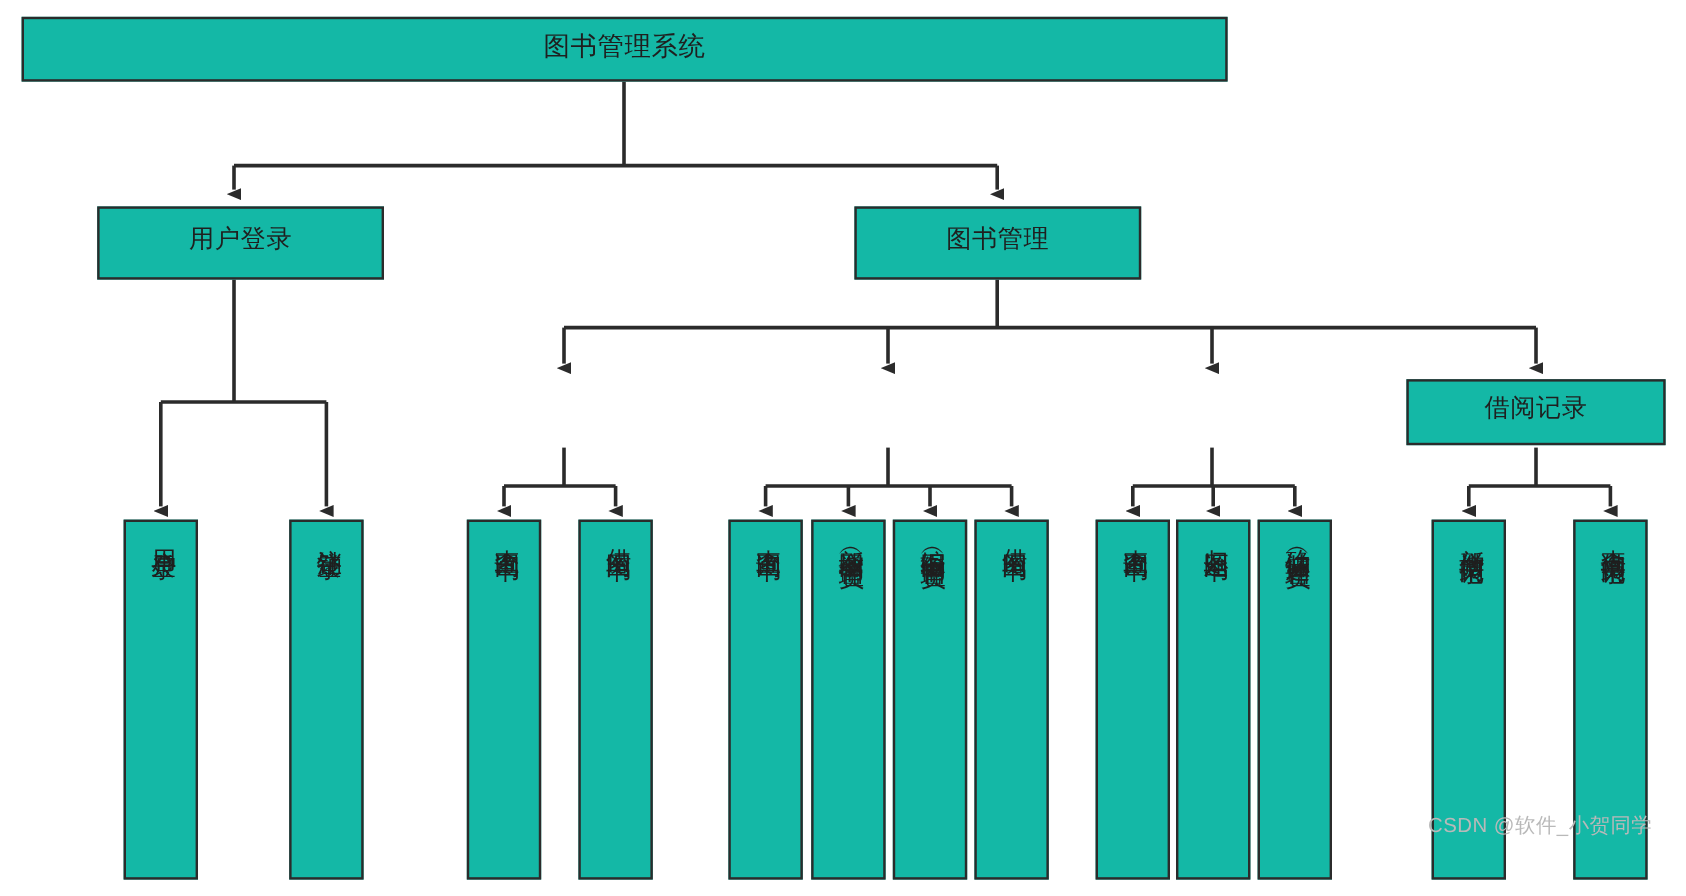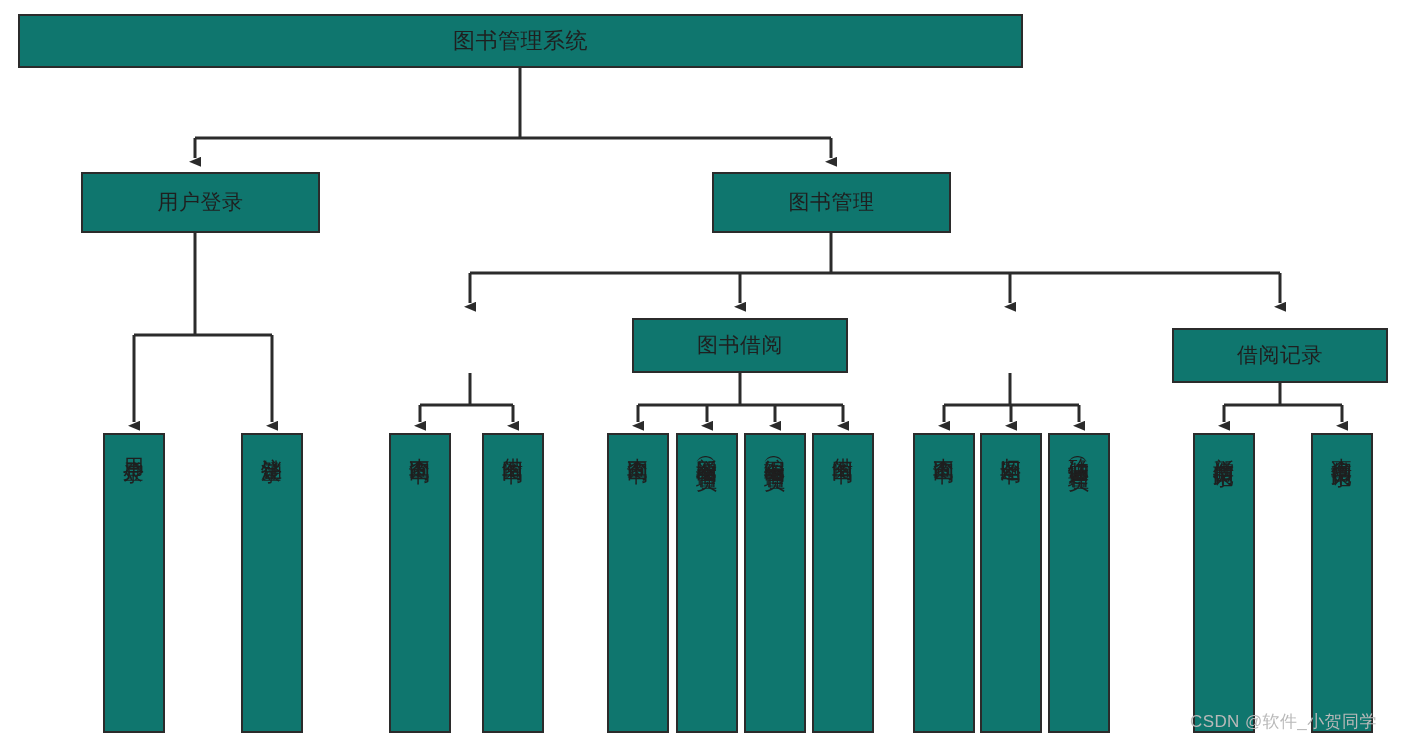--- a/index.html
+++ b/index.html
@@ -23,26 +23,27 @@
     position: absolute;
     left: 0;
     top: 0;
     width: 1405px;
     height: 747px;
     pointer-events: none;
   }
   .node {
     position: absolute;
     box-sizing: border-box;
-    background: #0f766e;
+    background: #14b8a6;
     border: 2px solid #2b2b2b;
     display: flex;
     align-items: center;
     justify-content: center;
     overflow: hidden;
+    font-family: Liberation Mono, monospace;
   }
   .node .label {
     color: #1f1f1f;
     line-height: 1.18;
     text-align: center;
     white-space: nowrap;
   }
   .node.horizontal .label {
     font-size: 21px;
     letter-spacing: 0.5px;
@@ -58,21 +59,21 @@
     font-size: 21px;
     letter-spacing: 2px;
     line-height: 1;
   }
   .node.root .label {
     font-size: 22px;
   }
   .watermark {
     position: absolute;
     left: 1190px;
-    top: 710px;
+    top: 676px;
     font-size: 17px;
     color: #b9b9b9;
     letter-spacing: 0.4px;
     white-space: nowrap;
   }
 </style>
 </head>
 <body>
 
 <div id="diagram-root">
@@ -131,24 +132,21 @@
     <span class="label">图书管理系统</span>
   </div>
 
   <div class="node horizontal" style="left:81px; top:172px; width:239px; height:61px;">
     <span class="label">用户登录</span>
   </div>
   <div class="node horizontal" style="left:712px; top:172px; width:239px; height:61px;">
     <span class="label">图书管理</span>
   </div>
 
-  <div class="node horizontal" style="left:632px; top:318px; width:216px; height:55px;">
-    <span class="label">图书借阅</span>
-  </div>
-  <div class="node horizontal" style="left:1172px; top:328px; width:216px; height:55px;">
+  <div class="node horizontal" style="left:1172px; top:316px; width:216px; height:55px;">
     <span class="label">借阅记录</span>
   </div>
 
   <div class="node vertical" style="left:103px; top:433px; width:62px; height:300px;">
     <span class="label">用户登录</span>
   </div>
   <div class="node vertical" style="left:241px; top:433px; width:62px; height:300px;">
     <span class="label">注销登录</span>
   </div>
 

